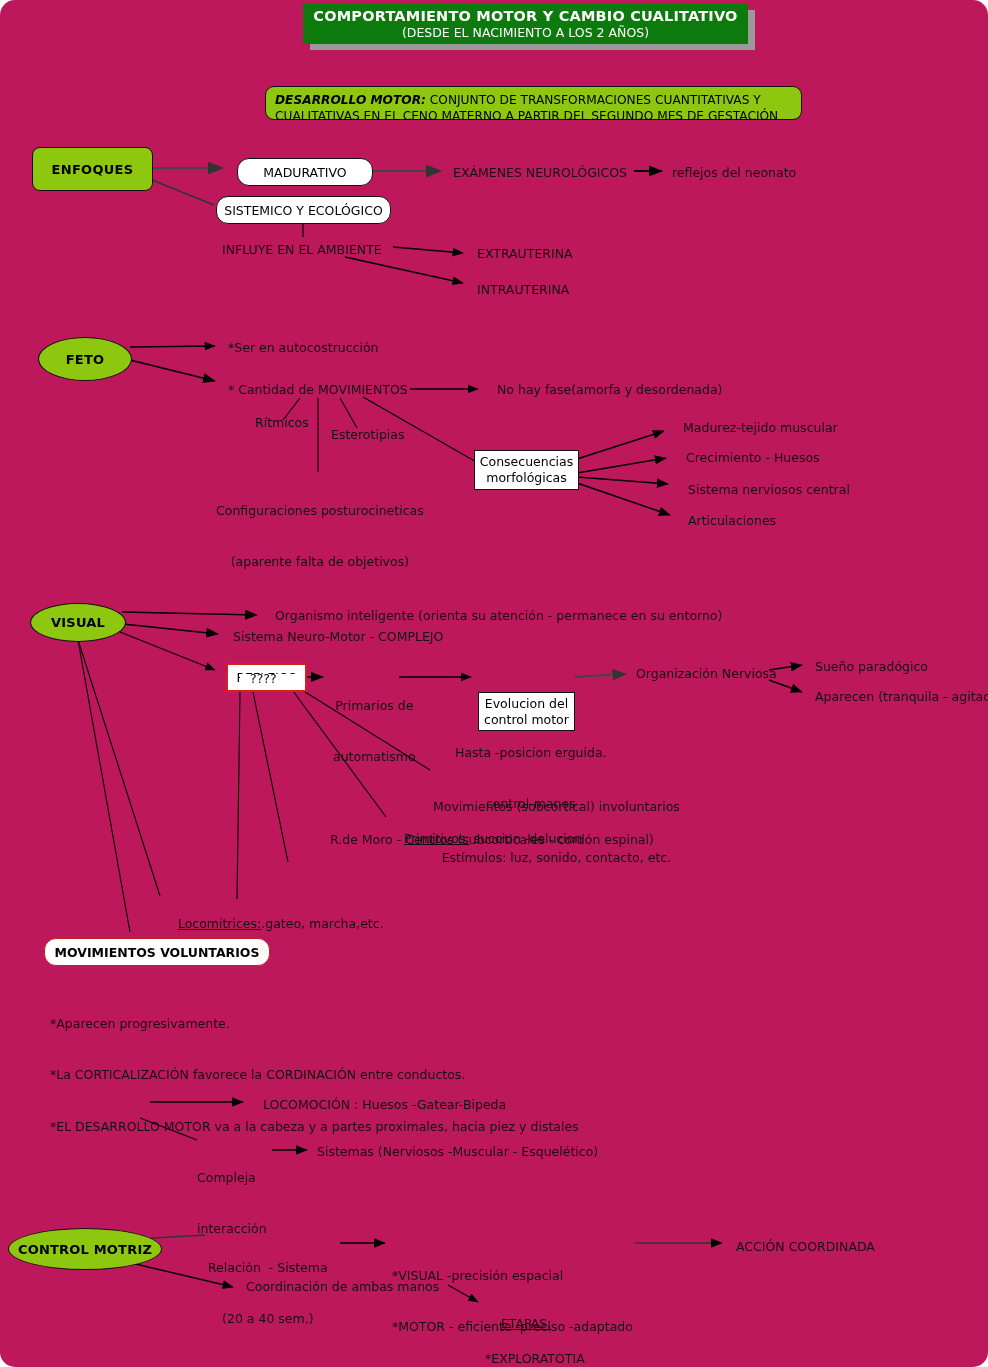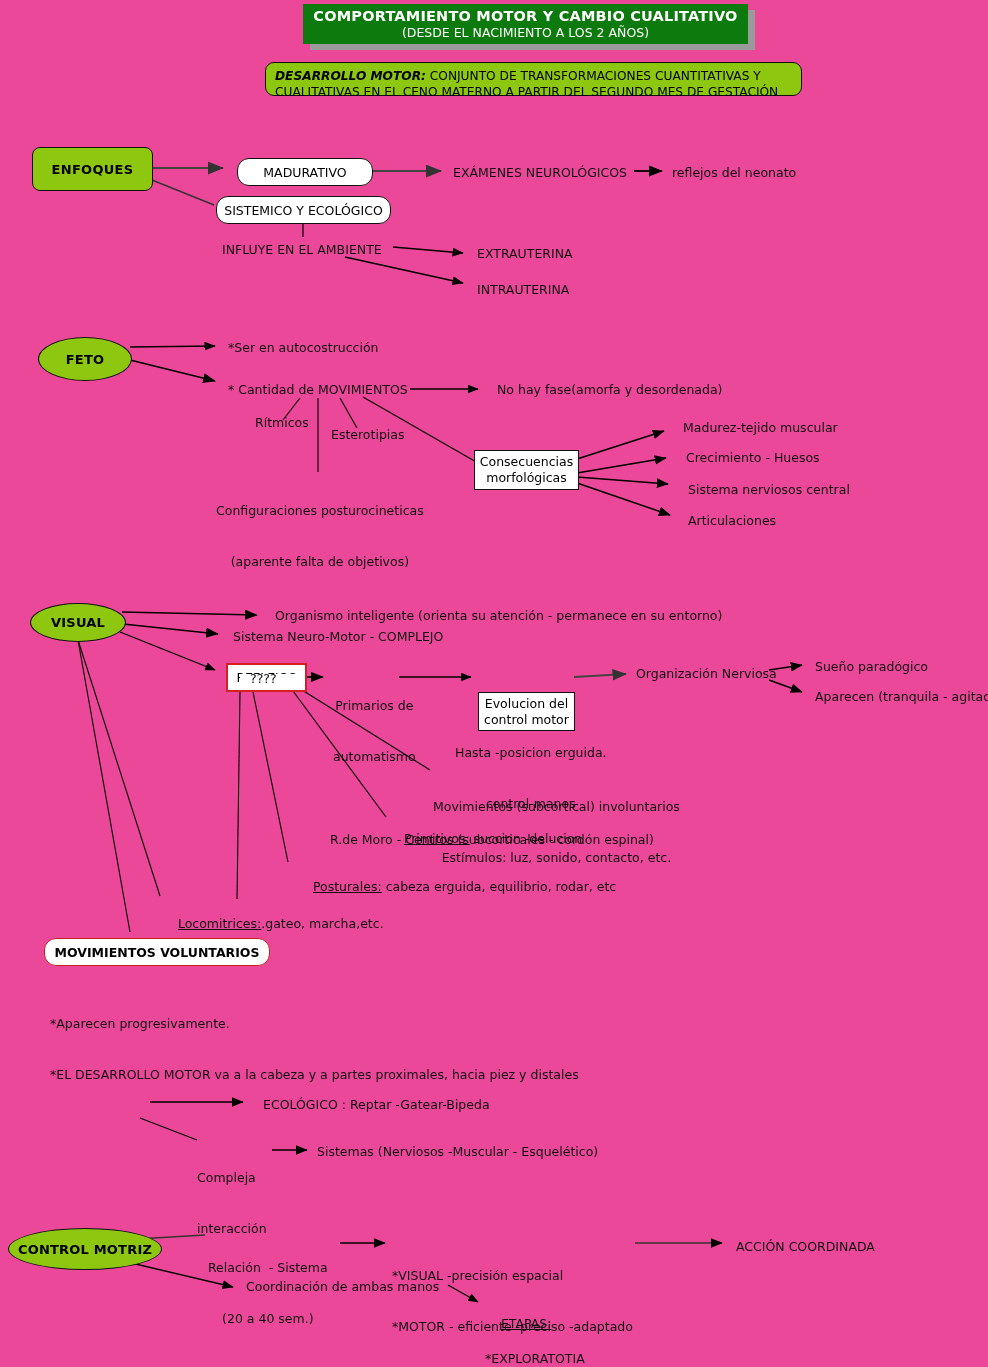--- a/index.html
+++ b/index.html
@@ -1,30 +1,30 @@
 <!DOCTYPE html>
 <html><head>
 <meta charset="utf-8">
 <style>
   html,body{margin:0;padding:0;background:#ffffff;}
   body{font-family:"DejaVu Sans","Liberation Sans",sans-serif;color:#000;}
-  #canvas{position:relative;width:988px;height:1367px;background:#ec4899;overflow:hidden;}
+  #canvas{position:relative;width:988px;height:1367px;background:#be185d;overflow:hidden;border-radius:15px;}
   svg.edges{position:absolute;left:0;top:0;width:988px;height:1367px;pointer-events:none;}
   .txt{position:absolute;font-size:12.5px;line-height:1.38;white-space:pre;color:#111;}
 
   
   .title-shadow{position:absolute;background:#9a9a9a;}
   .title-bar{position:absolute;background:#0d7a0d;display:flex;flex-direction:column;
              align-items:center;justify-content:center;color:#fff;}
   .title-bar .l1{font-weight:bold;font-size:14.5px;letter-spacing:.2px;}
   .title-bar .l2{font-size:12.5px;margin-top:1px;}
 
   
   .def-box{position:absolute;background:#8ec70f;border:1.5px solid #111;border-radius:9px;
-           padding:5px 9px;font-size:12.2px;line-height:1.32;box-sizing:border-box;}
+           padding:5px 9px;font-size:12.2px;line-height:1.32;box-sizing:border-box;margin-top:24px;}
 
   
   .green-rect{position:absolute;background:#8ec70f;border:1px solid #111;border-radius:8px;
               display:flex;align-items:center;justify-content:center;
               font-weight:bold;font-size:13px;letter-spacing:.3px;}
   
   .green-oval{position:absolute;background:#8ec70f;border:1.3px solid #111;border-radius:50%;
               display:flex;align-items:center;justify-content:center;
               font-weight:bold;font-size:13px;letter-spacing:.2px;}
 
@@ -189,37 +189,35 @@
   <div class="txt center" style="left:433px;top:763px;">
     <div>Movimientos (subcortical) involuntarios</div>
     <div>Estímulos: luz, sonido, contacto, etc.</div>
   </div>
 
   <div class="txt" style="left:388px;top:813px;">
     <span class="u">Primitivos:</span><span> succion -delucion</span>
   </div>
   <div class="txt" style="left:330px;top:831px;">R.de Moro - Centros (subcorticales - cordón espinal)</div>
 
-  <div class="txt" style="left:297px;top:861px;">
-    <span class="u">Posturales:</span><span> cabeza erguida, equilibrio, rodar, etc</span>
-  </div>
 
   <div class="txt" style="left:162px;top:898px;">
     <span class="u">Locomitrices:</span><span>.gateo, marcha,etc.</span>
   </div>
 
   <div class="red-pill" style="left:44px;top:938px;width:224px;height:26px;">
     <span>MOVIMIENTOS VOLUNTARIOS</span>
   </div>
   <div class="txt" style="left:50px;top:980px;">
     <div>*Aparecen progresivamente.</div>
+    <div>*La CORTICALIZACIÓN favorece la CORDINACIÓN entre conductos.</div>
     <div>*EL DESARROLLO MOTOR va a la cabeza y a partes proximales, hacia piez y distales</div>
   </div>
 
-  <div class="txt" style="left:263px;top:1096px;">ECOLÓGICO : Reptar -Gatear-Bipeda</div>
+  <div class="txt" style="left:263px;top:1096px;">LOCOMOCIÓN : Huesos -Gatear-Bipeda</div>
   <div class="txt" style="left:197px;top:1134px;">
     <div>Compleja</div>
     <div>interacción</div>
   </div>
   <div class="txt" style="left:317px;top:1143px;">Sistemas (Nerviosos -Muscular - Esquelético)</div>
 
   <div class="green-oval" style="left:8px;top:1228px;width:152px;height:40px;">
     <span>CONTROL MOTRIZ</span>
   </div>
   <div class="txt center" style="left:208px;top:1224px;">

